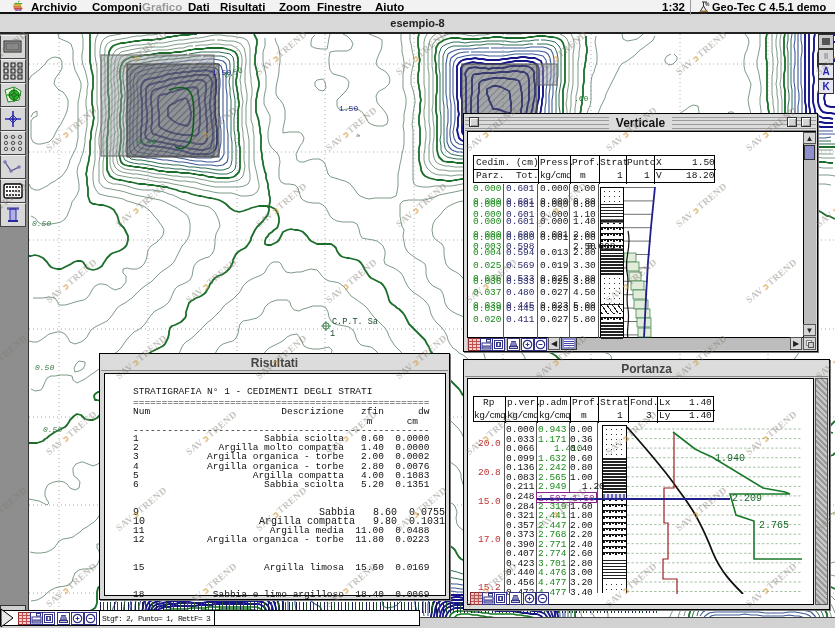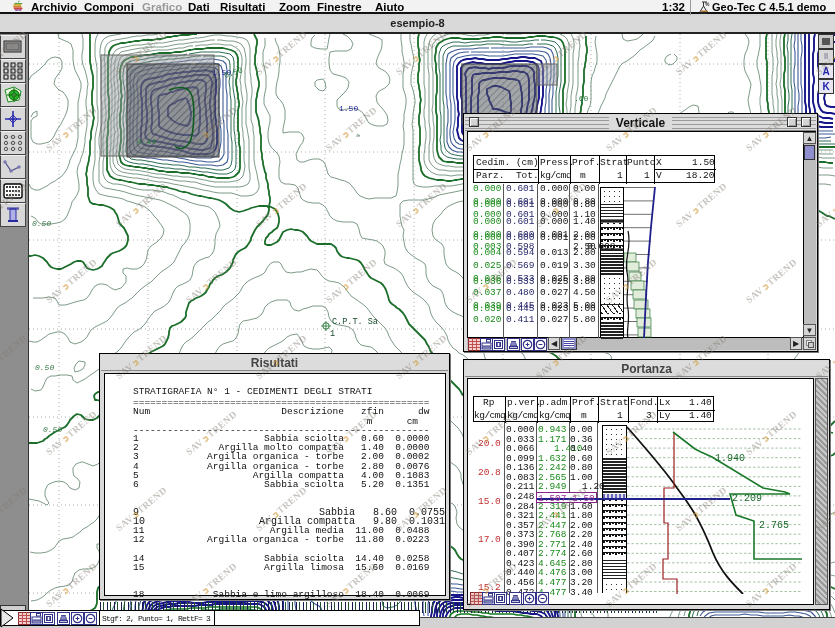--- a/index.html
+++ b/index.html
@@ -62,21 +62,21 @@
           <g clip-path="url(#apl)">
             <rect x="0" y="2" width="12" height="2" fill="#4da33f"></rect>
             <rect x="0" y="4" width="12" height="1.8" fill="#c9b037"></rect>
             <rect x="0" y="5.8" width="12" height="1.8" fill="#d98136"></rect>
             <rect x="0" y="7.6" width="12" height="1.8" fill="#c94a3a"></rect>
             <rect x="0" y="9.4" width="12" height="1.8" fill="#8a4a9a"></rect>
             <rect x="0" y="11.2" width="12" height="1.8" fill="#3a6aaa"></rect>
           </g>
         </svg></div>
       <div class="mi" style="left:31px;color:#000">Archivio</div>
-      <div class="mi" style="left:84px;color:#000">Componi</div>
+      <div class="mi" style="left:92px;color:#000">Componi</div>
       <div class="mi" style="left:142px;color:#999">Grafico</div>
       <div class="mi" style="left:188px;color:#000">Dati</div>
       <div class="mi" style="left:220px;color:#000">Risultati</div>
       <div class="mi" style="left:279px;color:#000">Zoom</div>
       <div class="mi" style="left:317px;color:#000">Finestre</div>
       <div class="mi" style="left:375px;color:#000">Aiuto</div>
       <div class="mi" style="left:662px;">1:32</div>
       <div class="mi" style="left:690px;top:0;width:1px;height:15px;background:#999;"></div>
       <div class="mi" style="left:697px;top:1px;"><svg width="15" height="13" viewBox="0 0 15 13">
           <path d="M5 1h5M6.5 1v4l3.2 5.2c0.5 0.9 0 1.8-1 1.8H4.3c-1 0-1.5-0.9-1-1.8L6.5 5V1z" fill="none" stroke="#333" stroke-width="1"></path>
@@ -374,21 +374,20 @@
       <div class="abs mono" style="left:33px;top:79px;font-size:9.5px;color:#111;z-index:3;">1                      Sabbia sciolta   0.60  0.0000</div>
       <div class="abs mono" style="left:33px;top:88.2px;font-size:9.5px;color:#111;z-index:3;">2              Argilla molto compatta   1.40  0.0000</div>
       <div class="abs mono" style="left:33px;top:97.4px;font-size:9.5px;color:#111;z-index:3;">3            Argilla organica - torbe   2.00  0.0002</div>
       <div class="abs mono" style="left:33px;top:106.60000000000001px;font-size:9.5px;color:#111;z-index:3;">4            Argilla organica - torbe   2.80  0.0076</div>
       <div class="abs mono" style="left:33px;top:115.80000000000001px;font-size:9.5px;color:#111;z-index:3;">5                    Argilla compatta   4.00  0.1083</div>
       <div class="abs mono" style="left:33px;top:125.00000000000001px;font-size:9.5px;color:#111;z-index:3;">6                      Sabbia sciolta   5.20  0.1351</div>
       <div class="abs mono" style="left:33px;top:152.6px;font-size:10px;color:#111;z-index:3;">9                              Sabbia   8.60  0.0755</div>
       <div class="abs mono" style="left:33px;top:161.79999999999998px;font-size:10px;color:#111;z-index:3;">10                   Argilla compatta   9.80  0.1031</div>
       <div class="abs mono" style="left:33px;top:170.99999999999997px;font-size:9.5px;color:#111;z-index:3;">11                      Argilla media  11.00  0.0488</div>
       <div class="abs mono" style="left:33px;top:180.19999999999996px;font-size:9.5px;color:#111;z-index:3;">12           Argilla organica - torbe  11.80  0.0223</div>
-      <div class="abs mono" style="left:33px;top:198.59999999999994px;font-size:9.5px;color:#111;z-index:3;">14                     Sabbia sciolta  14.40  0.0258</div>
       <div class="abs mono" style="left:33px;top:207.79999999999993px;font-size:9.5px;color:#111;z-index:3;">15                     Argilla limosa  15.60  0.0169</div>
       <div class="abs mono" style="left:33px;top:235.3999999999999px;font-size:9.5px;color:#111;z-index:3;">18            Sabbia e limo argilloso  18.40  0.0069</div>
     </div>
     <div class="win" style="left:463px;top:359px;width:367px;height:251px;z-index:11;">
       <div class="titlebar inactive">Portanza</div>
       <div class="content" style="left:3px;top:18px;width:347px;height:227px;"></div>
       <div class="abs" style="left:351px;top:18px;width:13px;height:227px;background:repeating-linear-gradient(45deg,#c8c8c8 0 2px,#9a9a9a 2px 4px);border:1px solid #555;"></div>
       <div class="abs mono" style="left:9px;top:36px;width:241px;height:26px;border:1px solid #000;font-size:9.5px;color:#111;z-index:3;background:#fff;"><div class="abs" style="left:31px;top:0;width:1px;height:26px;background:#000;"></div><div class="abs" style="left:63px;top:0;width:1px;height:26px;background:#000;"></div><div class="abs" style="left:96px;top:0;width:1px;height:26px;background:#000;"></div><div class="abs" style="left:124px;top:0;width:1px;height:26px;background:#000;"></div><div class="abs" style="left:154px;top:0;width:1px;height:26px;background:#000;"></div><div class="abs" style="left:183px;top:0;width:1px;height:26px;background:#000;"></div><div class="abs" style="left:9px;top:0px;">Rp</div><div class="abs" style="left:0px;top:13px;letter-spacing:-0.5px;">kg/cmq</div><div class="abs" style="left:33px;top:0px;">p.ver.</div><div class="abs" style="left:33px;top:13px;letter-spacing:-0.5px;">kg/cmq</div><div class="abs" style="left:65px;top:0px;">p.adm.</div><div class="abs" style="left:65px;top:13px;letter-spacing:-0.5px;">kg/cmq</div><div class="abs" style="left:98px;top:0px;">Prof.</div><div class="abs" style="left:107px;top:13px;">m</div><div class="abs" style="left:126px;top:0px;">Strat</div><div class="abs" style="left:143px;top:13px;">1</div><div class="abs" style="left:156px;top:0px;">Fond.</div><div class="abs" style="left:172px;top:13px;">3</div><div class="abs" style="left:185px;top:0px;">Lx</div><div class="abs" style="left:215px;top:0px;">1.40</div><div class="abs" style="left:185px;top:13px;">Ly</div><div class="abs" style="left:215px;top:13px;">1.40</div><div class="abs" style="left:184px;top:13px;width:57px;height:1px;background:#000;"></div></div>
       <div class="abs" style="left:40px;top:62px;width:1px;height:171px;background:#555;z-index:2;"></div>
       <div class="abs" style="left:72px;top:62px;width:1px;height:171px;background:#555;z-index:2;"></div>
@@ -401,21 +400,21 @@
       <div class="abs mono" style="left:0;top:102.2px;font-size:9.5px;z-index:3;"><span class="abs" style="left:14px;top:-5px;color:#c03030;"></span><span class="abs" style="left:42px;color:#111;">0.136</span><span class="abs" style="left:74px;color:#1a8a1a;">2.242</span><span class="abs" style="left:106px;color:#111;">0.80</span></div>
       <div class="abs mono" style="left:0;top:111.8px;font-size:9.5px;z-index:3;"><span class="abs" style="left:14px;top:-5px;color:#c03030;">20.8</span><span class="abs" style="left:42px;color:#111;">0.083</span><span class="abs" style="left:74px;color:#1a8a1a;">2.565</span><span class="abs" style="left:106px;color:#111;">1.00</span></div>
       <div class="abs mono" style="left:0;top:121.4px;font-size:9.5px;z-index:3;"><span class="abs" style="left:14px;top:-5px;color:#c03030;"></span><span class="abs" style="left:42px;color:#111;">0.211</span><span class="abs" style="left:74px;color:#1a8a1a;">2.949</span><span class="abs" style="left:118px;color:#111;text-align:right;">1.20</span></div>
       <div class="abs mono" style="left:0;top:130.9px;font-size:9.5px;z-index:3;"><span class="abs" style="left:14px;top:-5px;color:#c03030;"></span><span class="abs" style="left:42px;color:#111;">0.248</span><span class="abs" style="left:74px;color:#1a8a1a;">2.406</span><span class="abs" style="left:106px;color:#111;">1.40</span></div>
       <div class="abs mono" style="left:0;top:140.5px;font-size:9.5px;z-index:3;"><span class="abs" style="left:14px;top:-5px;color:#c03030;">15.0</span><span class="abs" style="left:42px;color:#111;">0.284</span><span class="abs" style="left:74px;color:#1a8a1a;">2.319</span><span class="abs" style="left:106px;color:#111;">1.60</span></div>
       <div class="abs mono" style="left:0;top:150.0px;font-size:9.5px;z-index:3;"><span class="abs" style="left:14px;top:-5px;color:#c03030;"></span><span class="abs" style="left:42px;color:#111;">0.321</span><span class="abs" style="left:74px;color:#1a8a1a;">2.441</span><span class="abs" style="left:106px;color:#111;">1.80</span></div>
       <div class="abs mono" style="left:0;top:159.6px;font-size:9.5px;z-index:3;"><span class="abs" style="left:14px;top:-5px;color:#c03030;"></span><span class="abs" style="left:42px;color:#111;">0.357</span><span class="abs" style="left:74px;color:#1a8a1a;">2.447</span><span class="abs" style="left:106px;color:#111;">2.00</span></div>
       <div class="abs mono" style="left:0;top:169.2px;font-size:9.5px;z-index:3;"><span class="abs" style="left:14px;top:-5px;color:#c03030;"></span><span class="abs" style="left:42px;color:#111;">0.373</span><span class="abs" style="left:74px;color:#1a8a1a;">2.768</span><span class="abs" style="left:106px;color:#111;">2.20</span></div>
       <div class="abs mono" style="left:0;top:178.7px;font-size:9.5px;z-index:3;"><span class="abs" style="left:14px;top:-5px;color:#c03030;">17.0</span><span class="abs" style="left:42px;color:#111;">0.390</span><span class="abs" style="left:74px;color:#1a8a1a;">2.771</span><span class="abs" style="left:106px;color:#111;">2.40</span></div>
       <div class="abs mono" style="left:0;top:188.3px;font-size:9.5px;z-index:3;"><span class="abs" style="left:14px;top:-5px;color:#c03030;"></span><span class="abs" style="left:42px;color:#111;">0.407</span><span class="abs" style="left:74px;color:#1a8a1a;">2.774</span><span class="abs" style="left:106px;color:#111;">2.60</span></div>
-      <div class="abs mono" style="left:0;top:197.8px;font-size:9.5px;z-index:3;"><span class="abs" style="left:14px;top:-5px;color:#c03030;"></span><span class="abs" style="left:42px;color:#111;">0.423</span><span class="abs" style="left:74px;color:#1a8a1a;">4.645</span><span class="abs" style="left:106px;color:#111;">2.80</span></div>
+      <div class="abs mono" style="left:0;top:197.8px;font-size:9.5px;z-index:3;"><span class="abs" style="left:14px;top:-5px;color:#c03030;"></span><span class="abs" style="left:42px;color:#111;">0.423</span><span class="abs" style="left:74px;color:#1a8a1a;">3.701</span><span class="abs" style="left:106px;color:#111;">2.80</span></div>
       <div class="abs mono" style="left:0;top:207.4px;font-size:9.5px;z-index:3;"><span class="abs" style="left:14px;top:-5px;color:#c03030;"></span><span class="abs" style="left:42px;color:#111;">0.440</span><span class="abs" style="left:74px;color:#1a8a1a;">4.476</span><span class="abs" style="left:106px;color:#111;">3.00</span></div>
       <div class="abs mono" style="left:0;top:217.0px;font-size:9.5px;z-index:3;"><span class="abs" style="left:14px;top:-5px;color:#c03030;"></span><span class="abs" style="left:42px;color:#111;">0.456</span><span class="abs" style="left:74px;color:#1a8a1a;">4.477</span><span class="abs" style="left:106px;color:#111;">3.20</span></div>
       <div class="abs mono" style="left:0;top:226.5px;font-size:9.5px;z-index:3;"><span class="abs" style="left:14px;top:-5px;color:#c03030;">15.2</span><span class="abs" style="left:42px;color:#111;">0.472</span><span class="abs" style="left:74px;color:#1a8a1a;">4.477</span><span class="abs" style="left:106px;color:#111;">3.40</span></div>
       <div class="abs" style="left:72px;top:132px;width:61px;height:11px;border:1px solid #882288;background:#fff;z-index:4;"></div>
       <div class="abs mono" style="left:74px;top:133px;font-size:9.5px;z-index:6;"><span style="color:#993399;">1.507</span><span class="abs" style="left:34px;color:#993399;">1.50</span></div>
       <div class="abs" style="left:138px;top:65px;width:25px;height:168px;border:1px solid #000;z-index:2;background:#fff;">
         <div class="lay p-dots" style="top:0px;height:31px;"></div>
         <div class="lay p-hlines" style="top:31px;height:37px;"></div>
         <div class="lay p-blue" style="top:68px;height:6px;"></div>
         <div class="lay p-peat" style="top:74px;height:58px;"></div>

